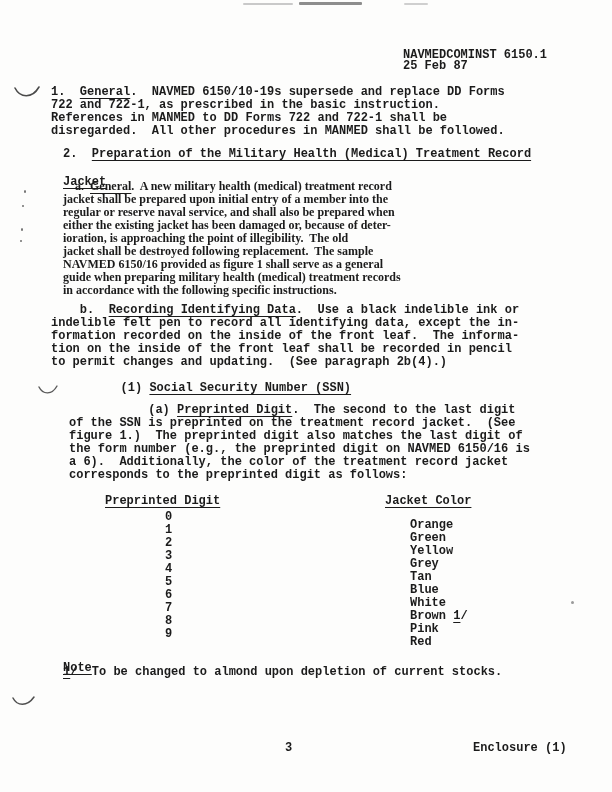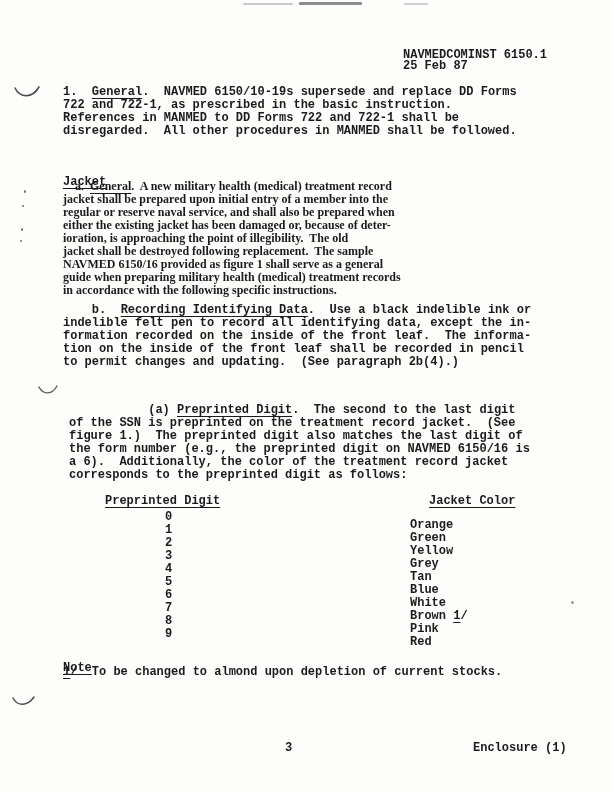--- a/index.html
+++ b/index.html
@@ -57,53 +57,55 @@
 
   <div class="speck" style="left:24px; top:190px; width:2px; height:3px;"></div>
   <div class="speck" style="left:22px; top:205px; width:2px; height:2px;"></div>
   <div class="speck" style="left:21px; top:228px; width:2px; height:3px;"></div>
   <div class="speck" style="left:20px; top:240px; width:2px; height:2px;"></div>
   <div class="speck" style="left:571px; top:601px; width:3px; height:3px; background:#9a9a9a;"></div>
 
   <div class="block hdr" style="left:403px; top:50px;"><span>NAVMEDCOMINST 6150.1</span>
 <span>25 Feb 87</span></div>
 
-  <div class="block" style="left:63px; top:86px;"><span>1.  </span><span class="u">General</span><span>.  NAVMED 6150/10-19s supersede and replace DD Forms
+  <div class="block" style="left:51px; top:86px;"><span>1.  </span><span class="u">General</span><span>.  NAVMED 6150/10-19s supersede and replace DD Forms
 722 and 722-1, as prescribed in the basic instruction.
 References in MANMED to DD Forms 722 and 722-1 shall be
 disregarded.  All other procedures in MANMED shall be followed.</span></div>
 
+  <div class="block" style="left:63px; top:148px;"><span>2.  </span><span class="u">Preparation of the Military Health (Medical) Treatment Record</span></div>
   <div class="block" style="left:63px; top:161px;margin-top:15px;"><span class="u">Jacket</span></div>
 
   <div class="block" style="left:63px; top:180px;font-family:Liberation Serif, serif;"><span>    a.  </span><span class="u">General</span><span>.  A new military health (medical) treatment record
 jacket shall be prepared upon initial entry of a member into the
 regular or reserve naval service, and shall also be prepared when
 either the existing jacket has been damaged or, because of deter-
 ioration, is approaching the point of illegibility.  The old
 jacket shall be destroyed following replacement.  The sample
 NAVMED 6150/16 provided as figure 1 shall serve as a general
 guide when preparing military health (medical) treatment records
 in accordance with the following specific instructions.</span></div>
 
-  <div class="block" style="left:63px; top:304px;"><span>    b.  </span><span class="u">Recording Identifying Data</span><span>.  Use a black indelible ink or
+  <div class="block" style="left:51px; top:304px;"><span>    b.  </span><span class="u">Recording Identifying Data</span><span>.  Use a black indelible ink or
 indelible felt pen to record all identifying data, except the in-
 formation recorded on the inside of the front leaf.  The informa-
 tion on the inside of the front leaf shall be recorded in pencil
 to permit changes and updating.  (See paragraph 2b(4).)</span></div>
 
+  <div class="block" style="left:63px; top:382px;"><span>        (1) </span><span class="u">Social Security Number (SSN)</span></div>
 
   <div class="block" style="left:69px; top:404px;"><span>           (a) </span><span class="u">Preprinted Digit</span><span>.  The second to the last digit
 of the SSN is preprinted on the treatment record jacket.  (See
 figure 1.)  The preprinted digit also matches the last digit of
 the form number (e.g., the preprinted digit on NAVMED 6150/16 is
 a 6).  Additionally, the color of the treatment record jacket
 corresponds to the preprinted digit as follows:</span></div>
 
   <div class="thead u" style="left:105px; top:495px;">Preprinted Digit</div>
-  <div class="thead u" style="left:385px; top:495px;margin-left:44px;">Jacket Color</div>
+  <div class="thead u" style="left:385px; top:495px;">Jacket Color</div>
   <div class="block" style="left:0; top:511px; width:612px;"><div class="trow"><span class="cell-digit">0</span><span class="cell-color">Orange</span></div><div class="trow"><span class="cell-digit">1</span><span class="cell-color">Green</span></div><div class="trow"><span class="cell-digit">2</span><span class="cell-color">Yellow</span></div><div class="trow"><span class="cell-digit">3</span><span class="cell-color">Grey</span></div><div class="trow"><span class="cell-digit">4</span><span class="cell-color">Tan</span></div><div class="trow"><span class="cell-digit">5</span><span class="cell-color">Blue</span></div><div class="trow"><span class="cell-digit">6</span><span class="cell-color">White</span></div><div class="trow"><span class="cell-digit">7</span><span class="cell-color">Brown <span class="u">1</span>/</span></div><div class="trow"><span class="cell-digit">8</span><span class="cell-color">Pink</span></div><div class="trow"><span class="cell-digit">9</span><span class="cell-color">Red</span></div></div>
 
   <div class="block" style="left:63px; top:646px;margin-top:16px;"><span class="u">Note</span></div>
   <div class="block" style="left:63px; top:666px;"><span class="u">1</span><span>/</span><span>  To be changed to almond upon depletion of current stocks.</span></div>
 
   <div class="block" style="left:285px; top:742px;">3</div>
   <div class="block" style="left:443px; top:742px;margin-left:30px;">Enclosure (1)</div>
 
 </div>
 

